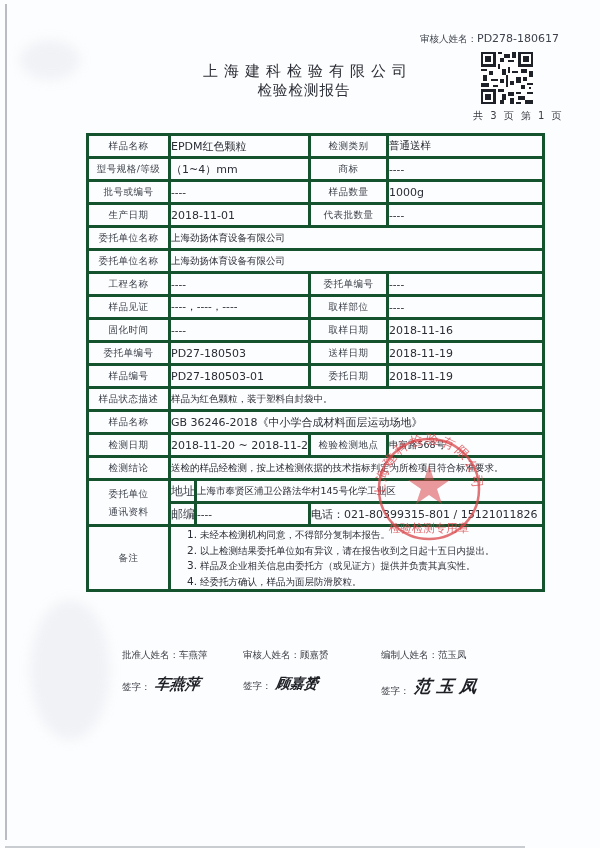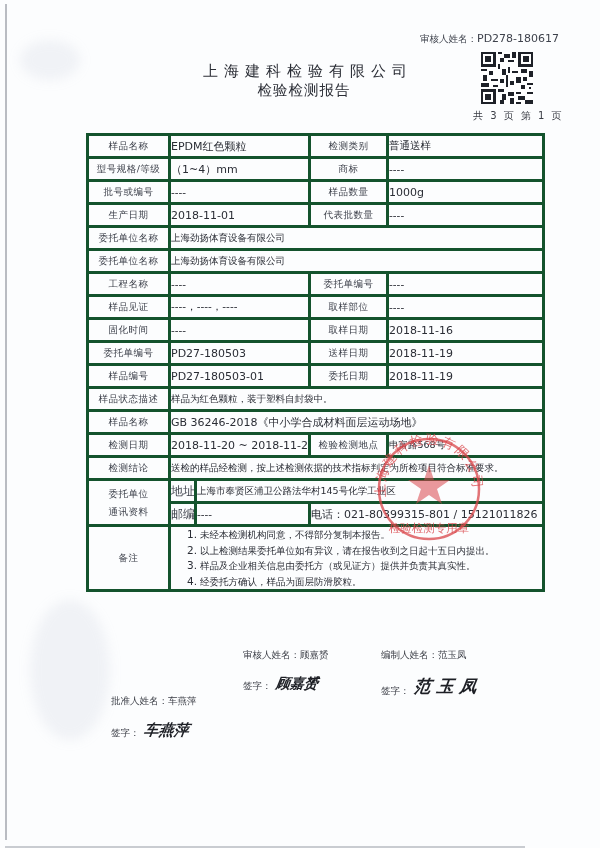--- a/index.html
+++ b/index.html
@@ -234,21 +234,21 @@
   </defs>
   <circle cx="61" cy="58" r="50" fill="none" stroke="#d9454a" stroke-width="2.5" opacity="0.75"></circle>
   <text font-size="13" fill="#d9454a" opacity="0.75" font-family="DejaVu Sans, sans-serif" letter-spacing="2">
     <textPath href="#stampArc">上海建科检验有限公司</textPath>
   </text>
   <polygon points="61,34 66,49 82,49 69,58 74,73 61,64 48,73 53,58 40,49 56,49" fill="#d9454a" opacity="0.55"></polygon>
   <text x="61" y="101" text-anchor="middle" font-size="11.5" fill="#d9454a" opacity="0.8" font-family="DejaVu Sans, sans-serif">检验检测专用章</text>
 </svg>
 
 <div class="signers">
-  <div class="signer" style="left:5px;margin-top:46px;">
+  <div class="signer" style="left:16px;">
     <div>批准人姓名：车燕萍</div>
     <div class="sig-row">
       <span class="sig-lbl">签字：</span>
       <span class="sig" style="font-size:15px;">车燕萍</span>
     </div>
   </div>
   <div class="signer" style="left:137px;">
     <div>审核人姓名：顾嘉赟</div>
     <div class="sig-row">
       <span class="sig-lbl">签字：</span>

